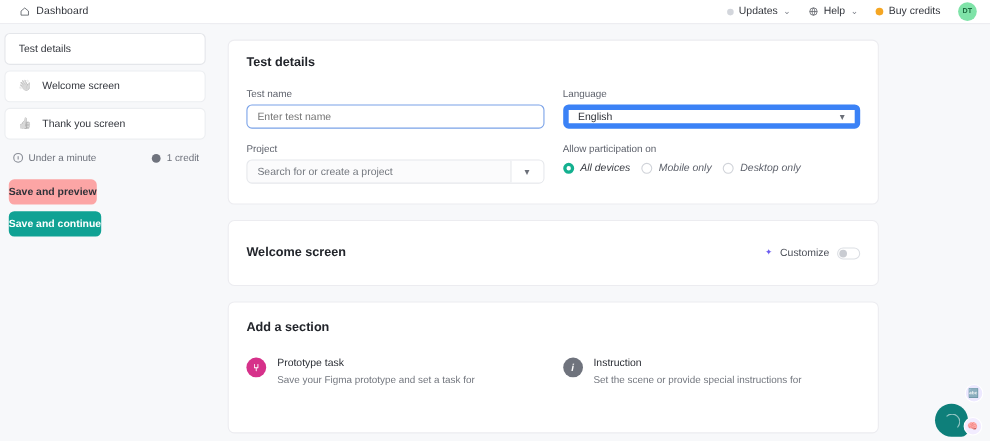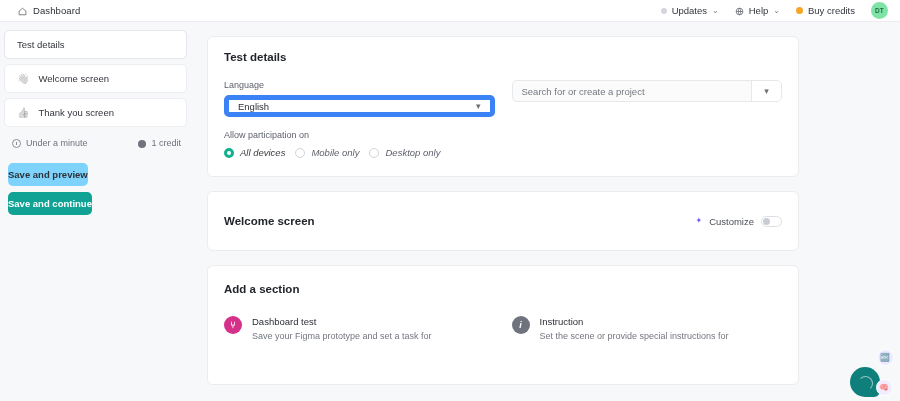--- a/index.html
+++ b/index.html
@@ -73,21 +73,21 @@
   }
   .credit-dot { width: 8px; height: 8px; border-radius: 50%; background: #6f737d; }
 
   .btn {
     height: 23px; border-radius: 5px; border: none;
     font-size: 9.5px; font-weight: bold;
     display: flex; align-items: center; justify-content: center;
     margin: 0 4px 6px 4px; cursor: pointer;
     font-family: "Liberation Sans", sans-serif;
   }
-  .btn-preview { background: #7dd3fc; color: #2e3138; margin-top: 13px; text-align: right; }
+  .btn-preview { background: #fca5a5; color: #2e3138; margin-top: 13px; text-align: right; }
   .btn-continue { background: #10a294; color: #ffffff; }
 
   
   .main {
     position: absolute; left: 191px; top: 22px;
     width: 709px; height: 379px;
     padding: 14px 101px 0 16px;
     overflow: hidden;
   }
   .card {
@@ -269,30 +269,35 @@
     <button class="btn btn-continue">Save and continue</button>
   </div>
 
   <div class="main">
 
     <div class="card card-details">
       <div class="card-title">Test details</div>
 
       <div class="form-grid">
 
+        <div>
+          <label class="field-label">Test name</label>
+          <input class="input input-focus" placeholder="Enter test name" style="">
+        </div>
 
         <div>
           <label class="field-label">Language</label>
           <div class="input select">
             <span>English</span>
             <span class="caret">▾</span>
           </div>
         </div>
 
         <div>
+          <label class="field-label">Project</label>
           <div class="input select-split">
             <span class="ss-text">Search for or create a project</span>
             <span class="ss-btn">
               <span class="caret">▾</span>
             </span>
           </div>
         </div>
 
         <div>
           <label class="field-label">Allow participation on</label>
@@ -326,21 +331,21 @@
       </div>
     </div>
 
     <div class="card card-section">
       <div class="card-title">Add a section</div>
       <div class="section-grid">
 
         <div class="sec-item">
           <span class="sec-ico pink">⑂</span>
           <div>
-            <div class="sec-title">Dashboard test</div>
+            <div class="sec-title">Prototype task</div>
             <div class="sec-desc">Save your Figma prototype and set a task for</div>
           </div>
         </div>
 
         <div class="sec-item">
           <span class="sec-ico gray">i</span>
           <div>
             <div class="sec-title">Instruction</div>
             <div class="sec-desc">Set the scene or provide special instructions for</div>
           </div>

